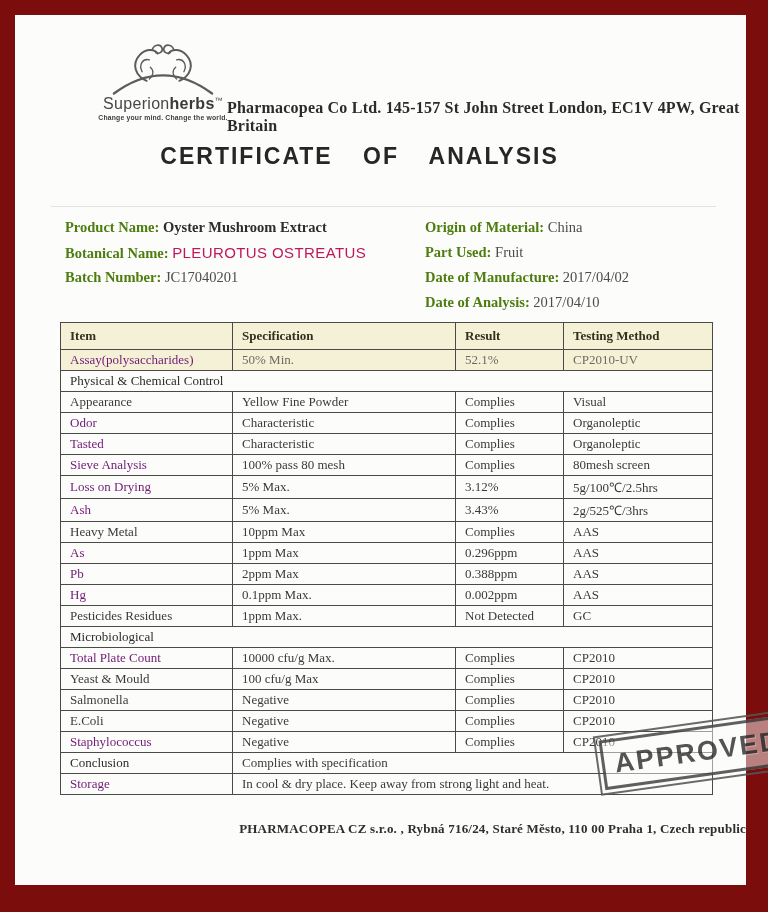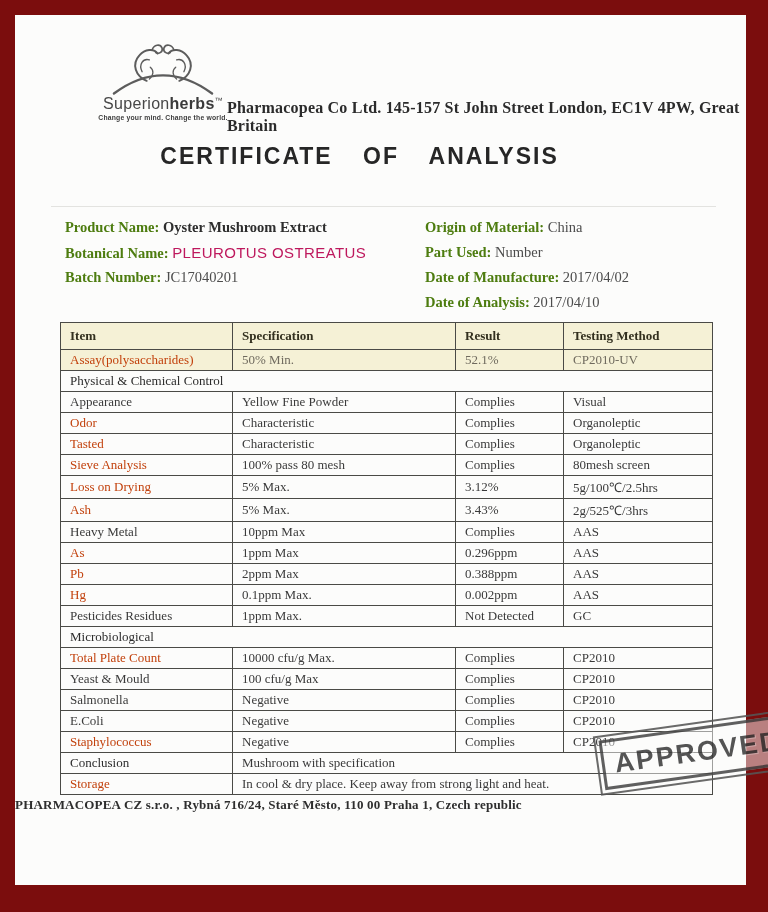--- a/index.html
+++ b/index.html
@@ -57,29 +57,29 @@
     border:1px solid #4a4a46;
     padding:2px 6px 2px 9px;
     height:20px; text-align:left; font-weight:normal;
     overflow:hidden; white-space:nowrap;
   }
   table.coa th {
     height:27px; font-weight:bold; color:#33301f;
     background:var(--highlight, #f5f1d6);
   }
   tr.highlight td { background:var(--highlight, #f5f1d6); }
-  td.faded { color:#c2410c; }
+  td.faded { color:#701a75; }
   td.section-cell { font-weight:bold; color:#2c2c2c; }
   td.bold-cell { font-weight:bold; color:#2c2c2c; }
   td.mid { color:#6f6a5e; }
 
   
   .footer {
-    position:absolute; left:0; right:0; top:782px; text-align:left;
-    font-size:13px; font-weight:600; color:#2e2e2e; letter-spacing:.2px;
+    position:absolute; left:0; right:0; top:806px; text-align:right;
+    font-size:13px; font-weight:600; color:#2e2e2e; letter-spacing:.2px;padding-left:37px;
   }
 
   
   .stamp {
     position:absolute; left:586px; top:712px;
     transform:rotate(-8deg);
     font-family:"Liberation Sans", sans-serif;
     font-size:27px; font-weight:bold; letter-spacing:2px;
     color:#3d3d3d;
     border:3px solid #4a4a4a;
@@ -119,21 +119,21 @@
 
   <div class="hairline"></div>
 
   <div class="info-col info-left" id="info-left">
       <div class="info-row"><span class="info-label">Product Name: </span><span class="info-value bv">Oyster Mushroom Extract</span></div>
       <div class="info-row"><span class="info-label">Botanical Name: </span><span class="info-value iv">PLEUROTUS OSTREATUS</span></div>
       <div class="info-row"><span class="info-label">Batch Number: </span><span class="info-value">JC17040201</span></div>
     </div>
   <div class="info-col info-right" id="info-right">
       <div class="info-row"><span class="info-label">Origin of Material: </span><span class="info-value">China</span></div>
-      <div class="info-row"><span class="info-label">Part Used: </span><span class="info-value">Number</span></div>
+      <div class="info-row"><span class="info-label">Part Used: </span><span class="info-value">Fruit</span></div>
       <div class="info-row"><span class="info-label">Date of Manufacture: </span><span class="info-value">2017/04/02</span></div>
       <div class="info-row"><span class="info-label">Date of Analysis: </span><span class="info-value">2017/04/10</span></div>
     </div>
 
   <table class="coa" id="coa-table">
     <colgroup>
       <col style="width:172px">
         <col style="width:223px">
         <col style="width:108px">
         <col style="width:149px">
@@ -250,21 +250,21 @@
           <td>CP2010</td>
         </tr>
         <tr>
           <td class="faded">Staphylococcus</td>
           <td>Negative</td>
           <td>Complies</td>
           <td>CP2010</td>
         </tr>
         <tr>
           <td class="bold-cell">Conclusion</td>
-          <td colspan="3">Mushroom with specification</td>
+          <td colspan="3">Complies with specification</td>
         </tr>
         <tr>
           <td class="faded">Storage</td>
           <td colspan="3">In cool &amp; dry place. Keep away from strong light and heat.</td>
         </tr>
       </tbody>
   </table>
 
   <div class="stamp">APPROVED</div>
 

